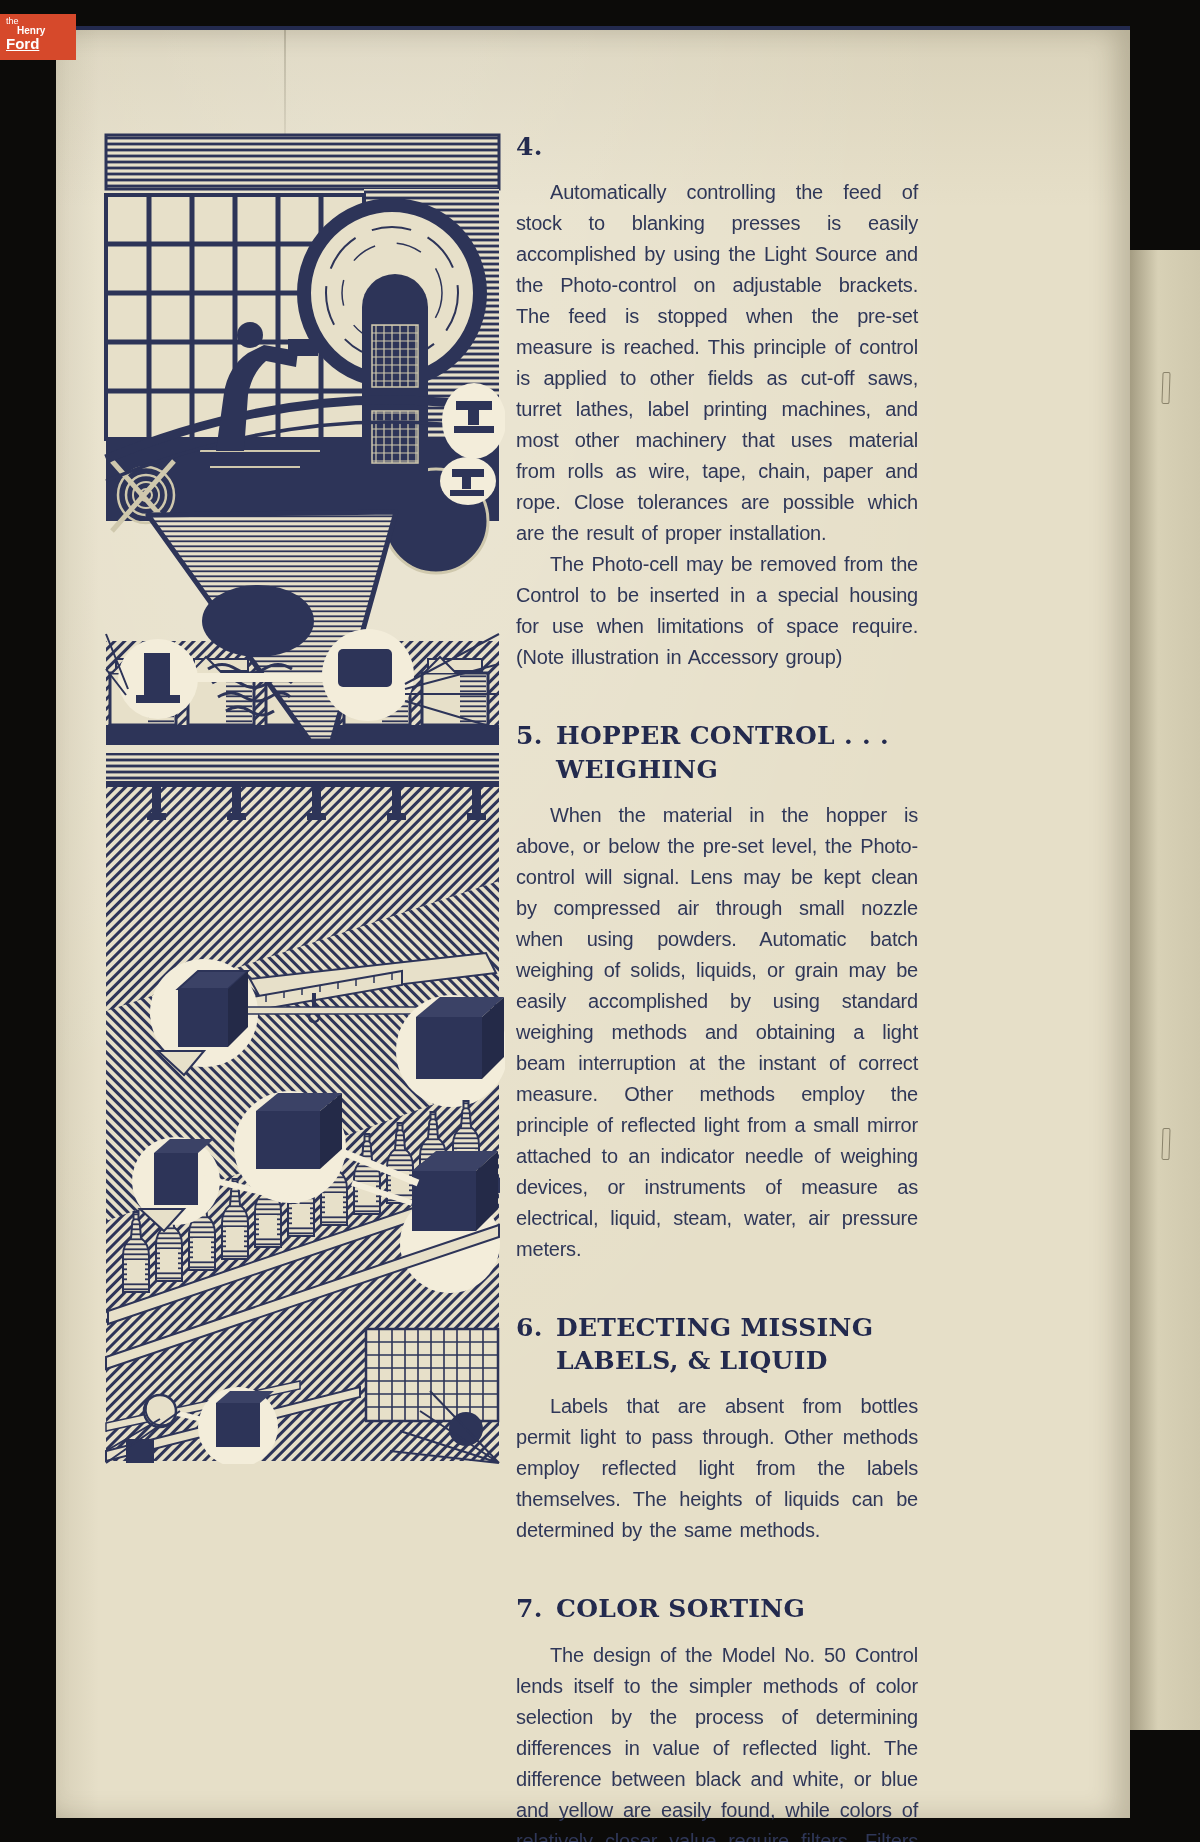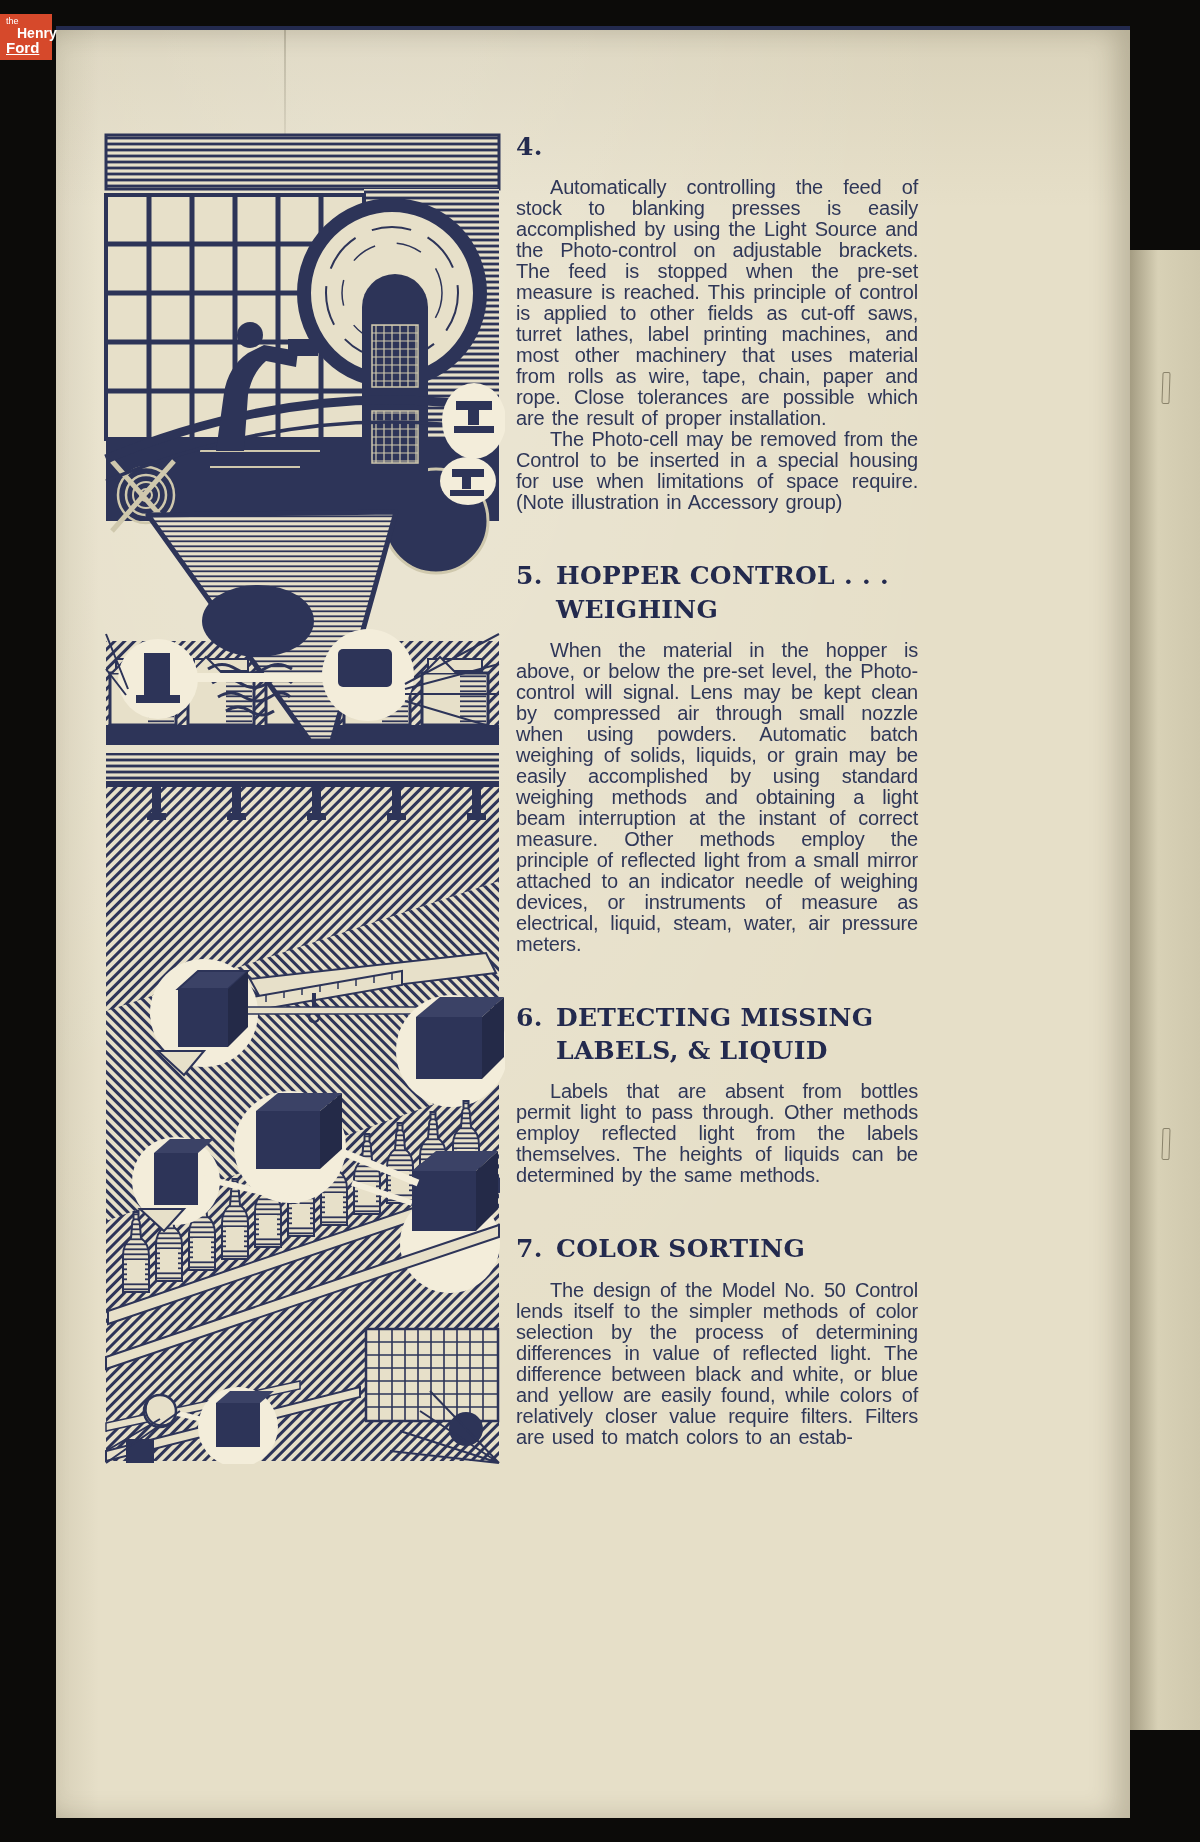--- a/index.html
+++ b/index.html
@@ -26,44 +26,44 @@
     position:absolute;left:1130px;top:250px;width:70px;height:1480px;
     background:linear-gradient(90deg,#a49c82,#d8d1b6 40%,#cfc8ad);
   }
   .staple{
     position:absolute;width:6px;height:30px;background:#d5cdb2;
     border:1px solid #8a836b;border-radius:2px;transform:rotate(2deg);
   }
   .staple.s1{left:1162px;top:372px;}
   .staple.s2{left:1162px;top:1128px;}
   .logo{
-    position:absolute;left:0;top:14px;width:52px;height:46px;
+    position:absolute;left:0;top:14px;width:76px;height:46px;
     background:#d6492b;color:#fff;padding:3px 0 0 6px;box-sizing:border-box;
     line-height:1.02;
   }
   .logo .l1{display:block;font-size:9px;}
-  .logo .l2{display:block;font-size:14px;font-weight:bold;margin-left:11px;}
+  .logo .l2{display:block;font-size:10px;font-weight:bold;margin-left:11px;}
   .logo .l3{display:block;font-size:15px;font-weight:bold;text-decoration:underline;}
   .illustration{
     position:absolute;left:44px;top:99px;width:405px;height:1335px;
   }
   .textcol{
     position:absolute;left:460px;top:100px;width:402px;color:#2f3758;
   }
   .section{margin-bottom:46px;}
   .sec-heading{
     display:flex;gap:10px;
     font-family:"DejaVu Serif",serif;font-weight:700;
     font-size:25px;line-height:1.33;color:#232a4e;letter-spacing:0.3px;
     margin:0 0 14px 0;
   }
   .sec-num{flex:0 0 30px;}
   .sec-title div{white-space:nowrap;}
   .sec-body p{
-    margin:0;text-indent:34px;font-size:20px;line-height:21px;
+    margin:0;text-indent:34px;font-size:20px;line-height:31px;
     text-align:justify;color:#2f3758;word-spacing:2px;letter-spacing:-0.2px;
   }
 </style>
 </head>
 <body>
 
 <div class="page">
 
   <div class="crease"></div>
 

